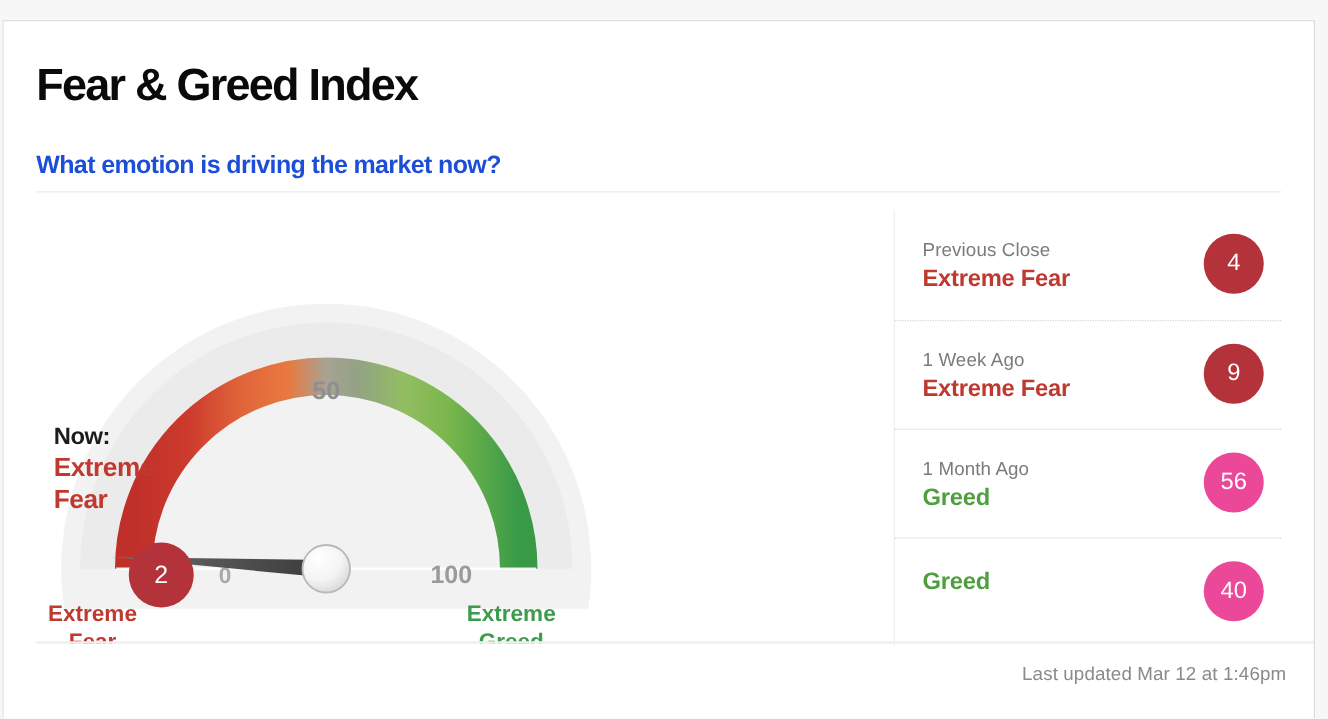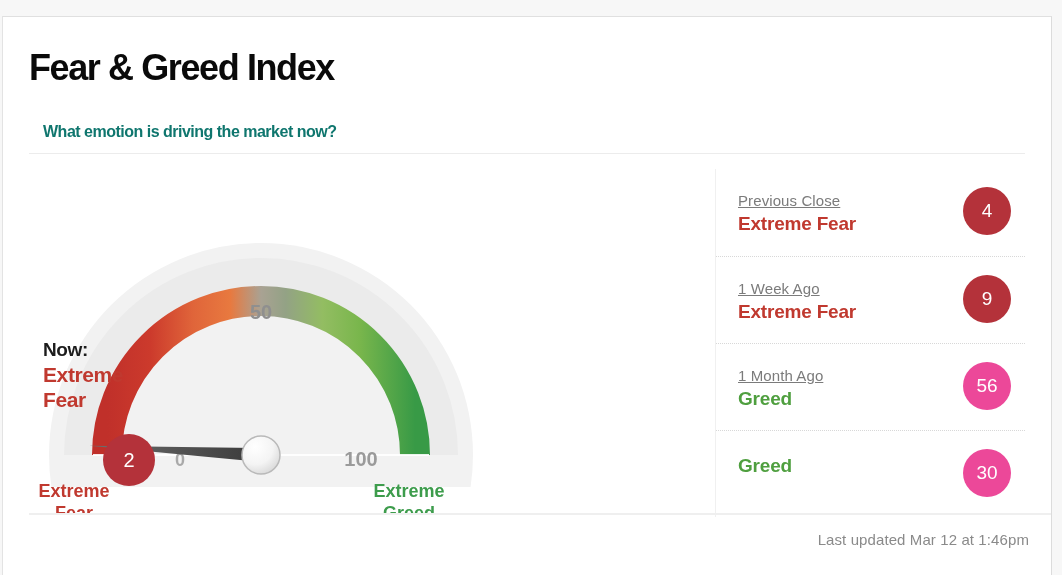--- a/index.html
+++ b/index.html
@@ -36,27 +36,27 @@
     left: 26px; top: 22px;
     margin: 0;
     font-size: 36px;
     line-height: 58px;
     font-weight: bold;
     letter-spacing: -1.4px;
     color: #0a0a0a;
   }
   .page-subtitle {
     position: absolute;
-    left: 40px; top: 100px;
+    left: 26px; top: 100px;
     margin: 0;
-    font-size: 16px;
+    font-size: 20px;
     line-height: 30px;
     font-weight: bold;
     letter-spacing: -0.5px;
-    color: #0f766e;
+    color: #1d4ed8;
   }
   .header-rule {
     position: absolute;
     left: 26px; top: 136px;
     width: 996px; height: 1px;
     background: #ececec;
   }
   
   #gauge-area {
     position: absolute;
@@ -87,21 +87,21 @@
     border-left: 1px solid #f0f0f0;
   }
   .hist-row {
     position: relative;
     height: 87px;
     padding: 22px 0 0 22px;
   }
   .hist-row + .hist-row { border-top: 1px dotted #d8d8d8; }
   .hist-period {
     font-size: 15px; line-height: 20px;
-    color: #7b7b7b; letter-spacing: 0.1px; text-decoration: underline;
+    color: #7b7b7b; letter-spacing: 0.1px;
   }
   .hist-sentiment {
     font-size: 19px; line-height: 25px;
     font-weight: bold; letter-spacing: -0.2px;
   }
   .hist-sentiment.fear  { color: #c0392f; }
   .hist-sentiment.greed { color: #4f9f3f; }
   .hist-badge {
     position: absolute;
     right: 14px; top: 18px;
@@ -242,21 +242,21 @@
         </div>
 
         <div class="hist-row">
           <div class="hist-period">1 Month Ago</div>
           <div class="hist-sentiment greed">Greed</div>
           <div class="hist-badge badge-greed">56</div>
         </div>
 
         <div class="hist-row">
           <div class="hist-sentiment greed">Greed</div>
-          <div class="hist-badge badge-greed">30</div>
+          <div class="hist-badge badge-greed">40</div>
         </div>
       </div>
 
       <div class="footer-rule"></div>
       <div class="footer-note">Last updated Mar 12 at 1:46pm</div>
 
     </div>
   </div>
 </div>
 

